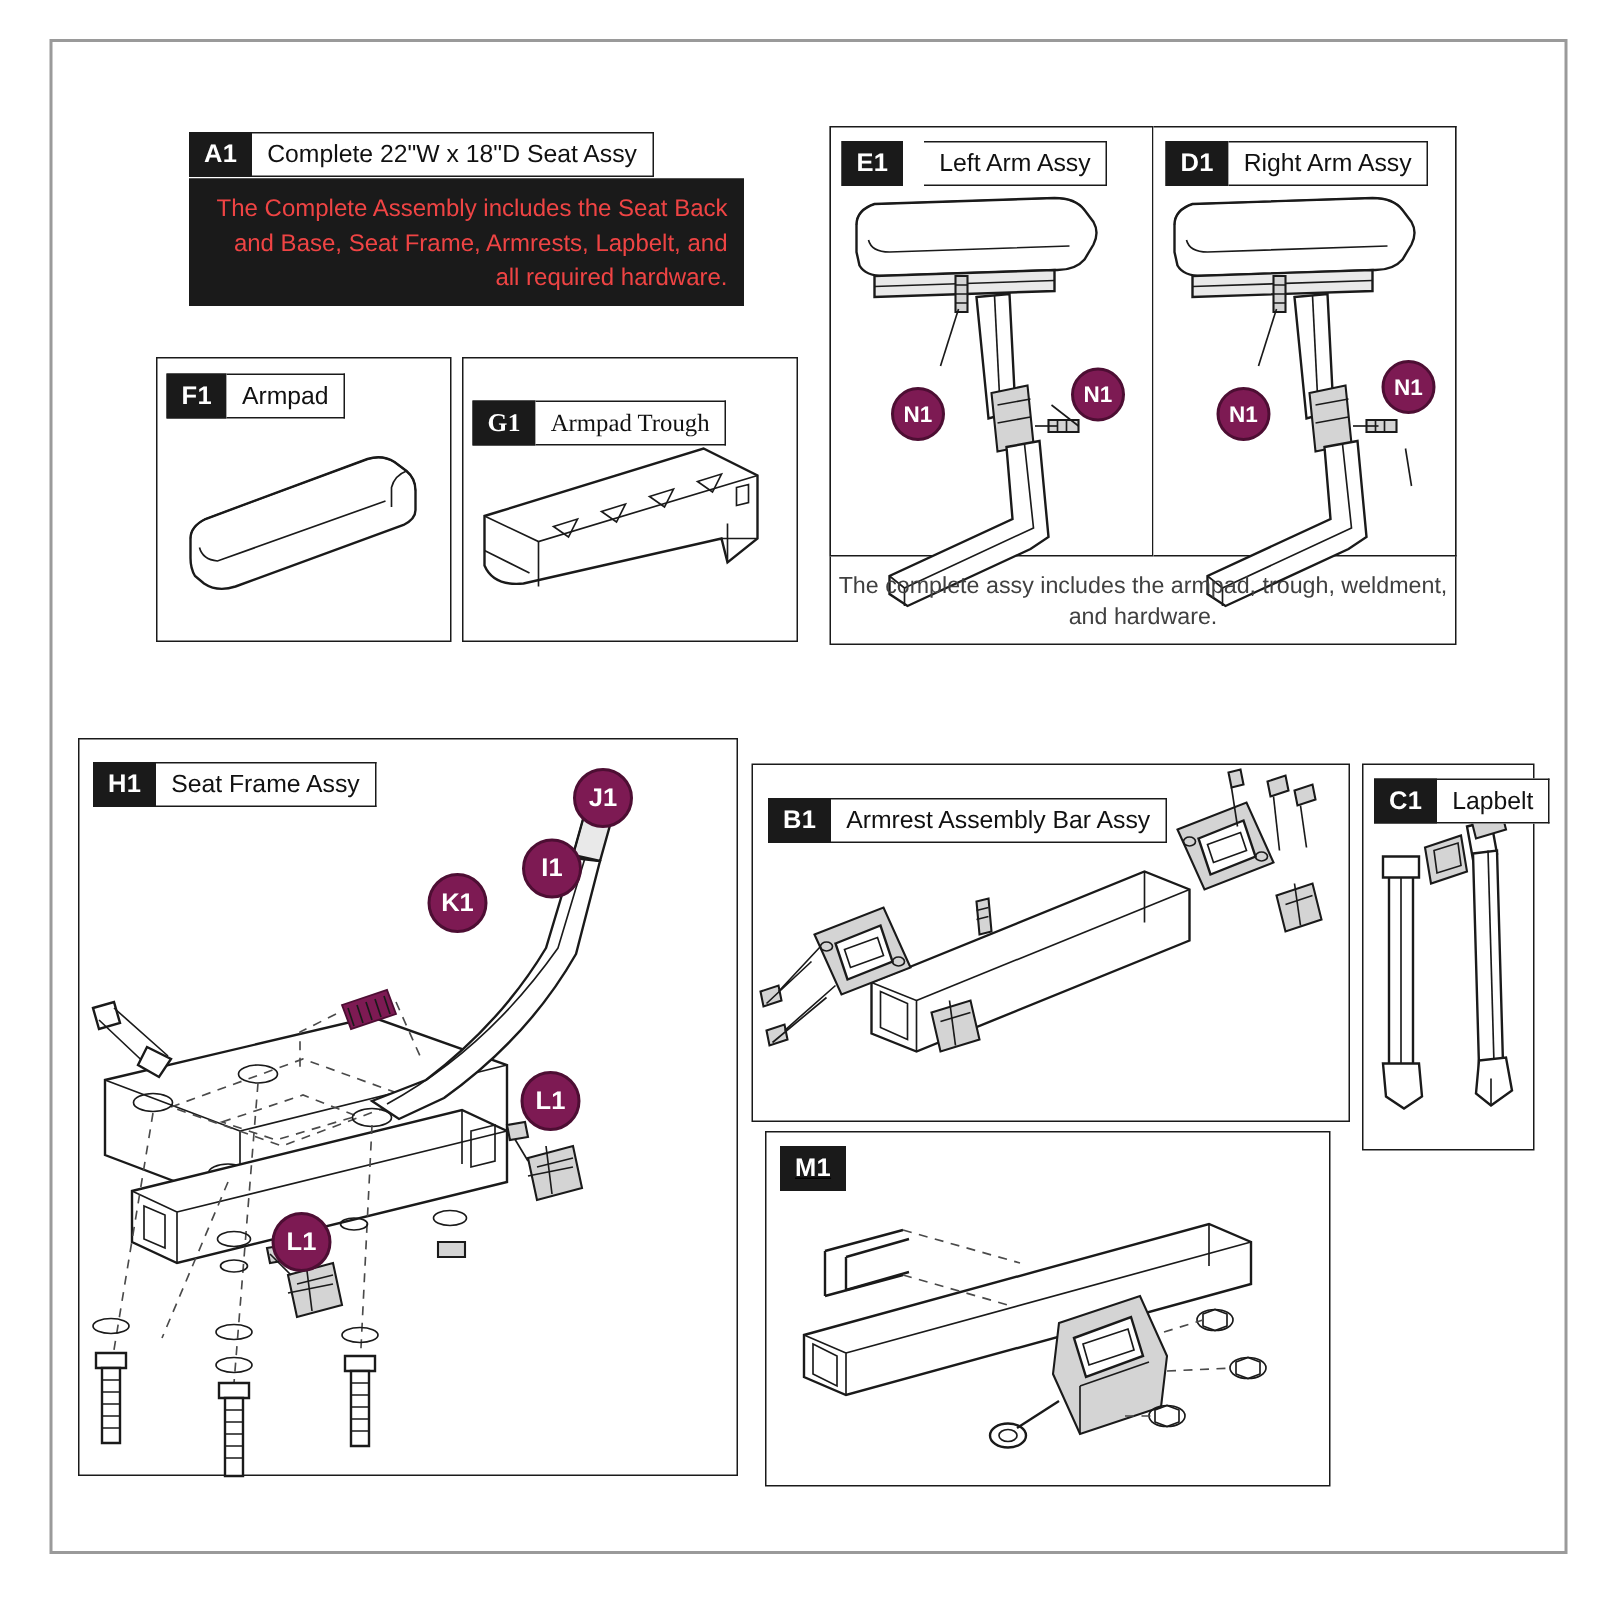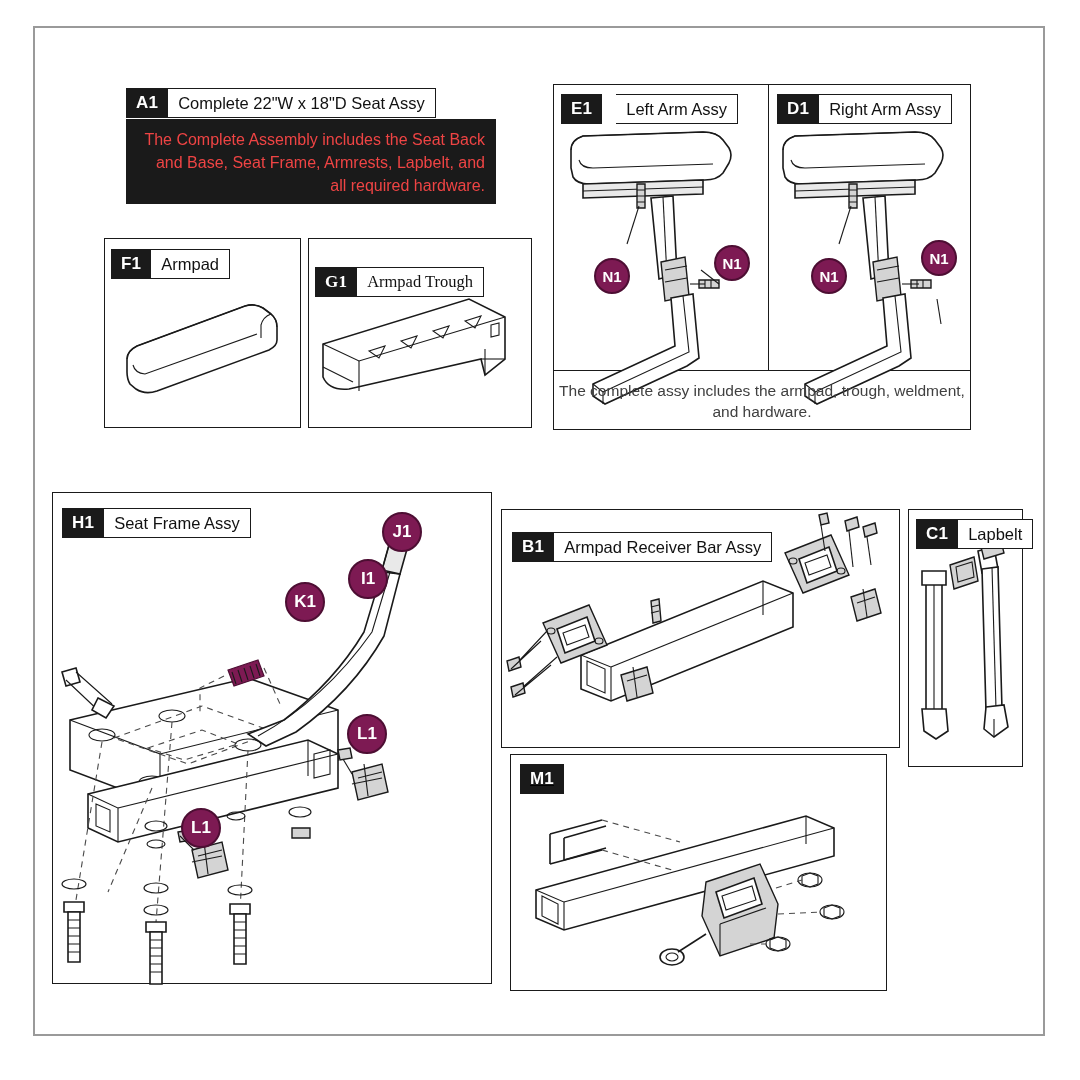--- a/index.html
+++ b/index.html
@@ -421,21 +421,21 @@
         <path class="fillgg" d="M10 178 L22 174 L24 184 L12 188 Z"></path>
         <path class="ln-t" d="M22 178 L56 148 M14 186 L50 156"></path>
 
         <path class="fillgg" d="M150 92 L158 90 L160 112 L152 114 Z"></path>
         <path class="ln-t" d="M150 98 L158 96 M150 104 L158 102"></path>
       </g>
     </svg>
   </div>
   <div class="chip" style="left:512px; top:508px;margin-top:24px;">
     <span class="code">B1</span>
-    <span class="title">Armpad Receiver Bar Assy</span>
+    <span class="title">Armrest Assembly Bar Assy</span>
   </div>
 
   <div class="panel" style="left:908px; top:509px; width:115px; height:258px;"></div>
   <div style="position:absolute; left:908px; top:509px; width:115px; height:258px;">
     <svg width="115" height="258" viewBox="0 0 115 258">
       <g>
 
         <path class="fillw" d="M18 72 L34 72 L34 206 L18 206 Z"></path>
         <path class="ln-t" d="M26 72 L26 206"></path>
         <path class="fillw" d="M14 62 L38 62 L38 76 L14 76 Z"></path>

